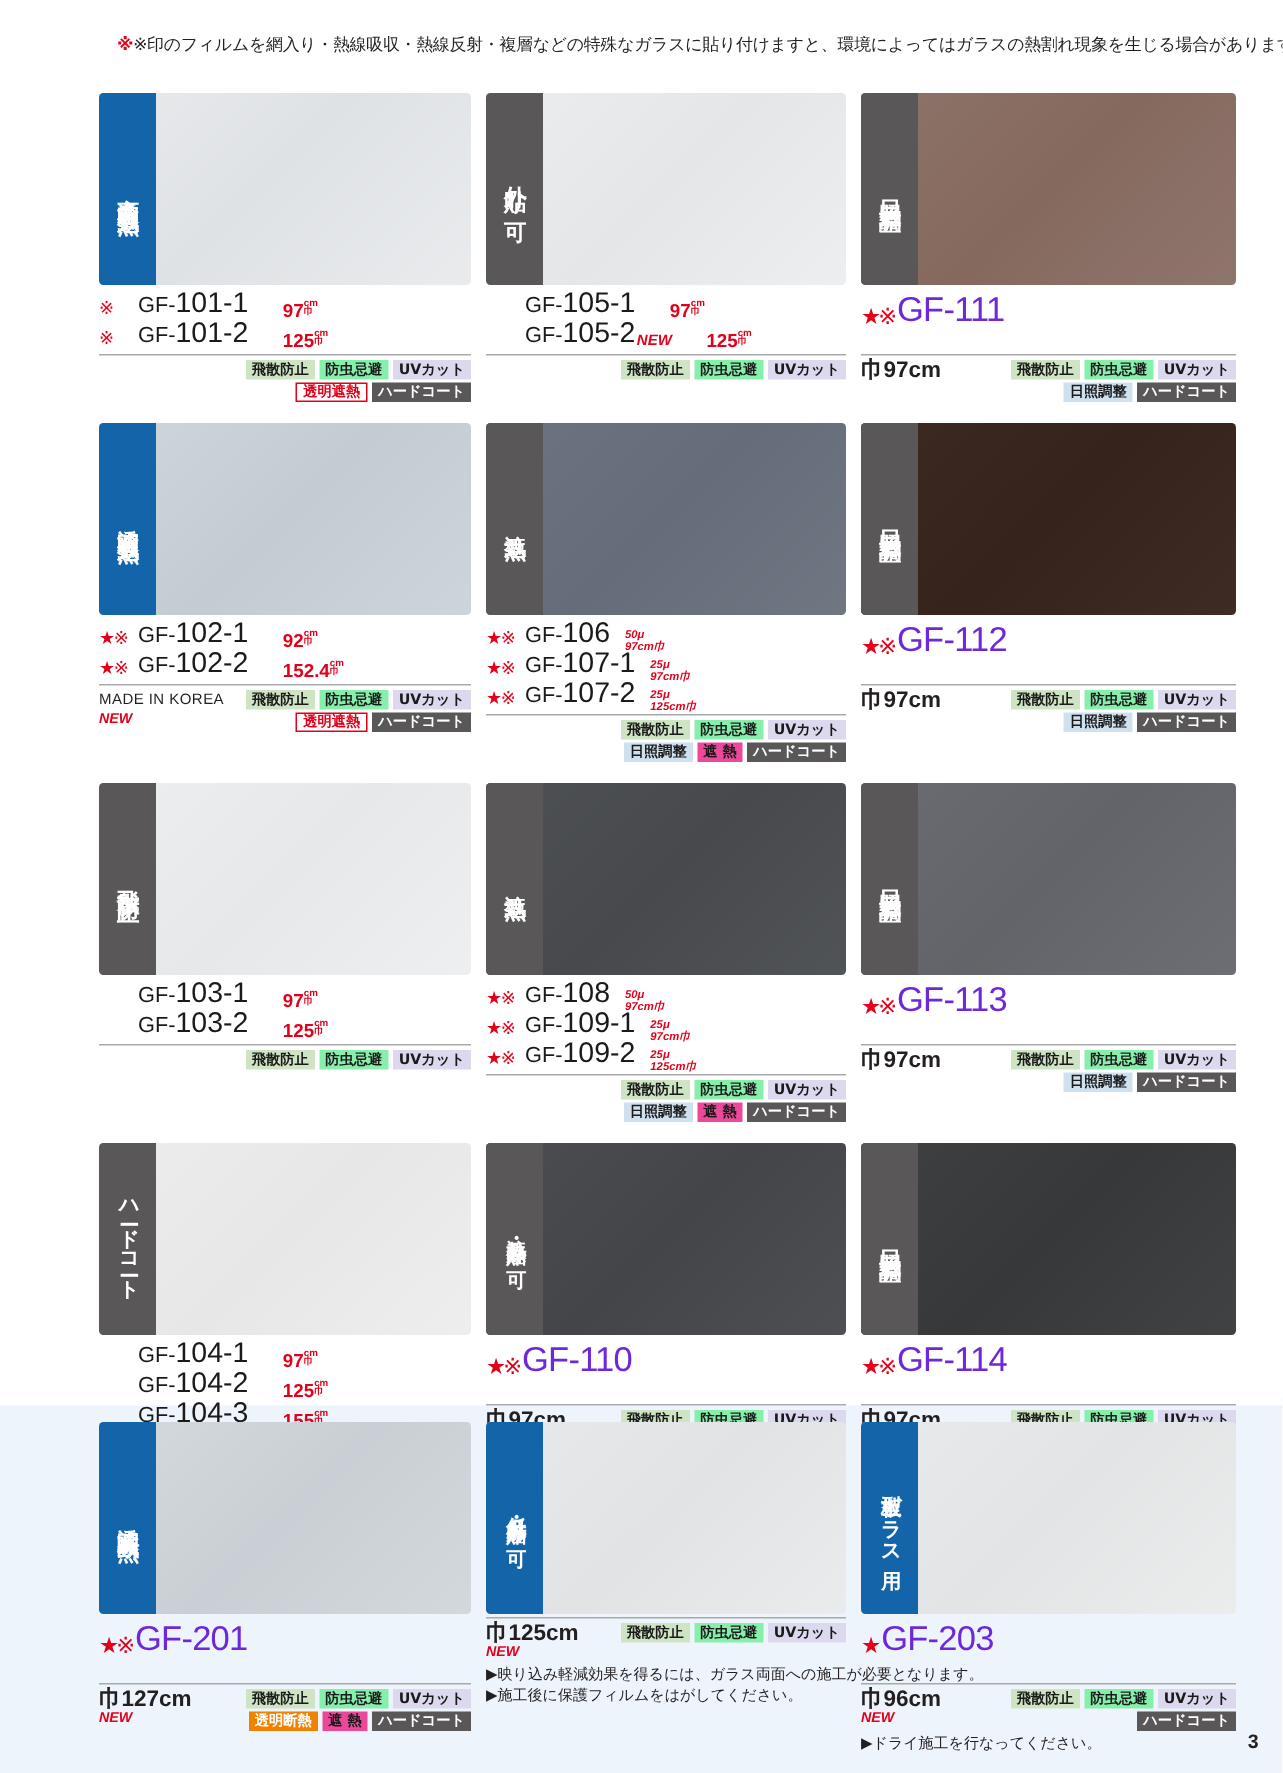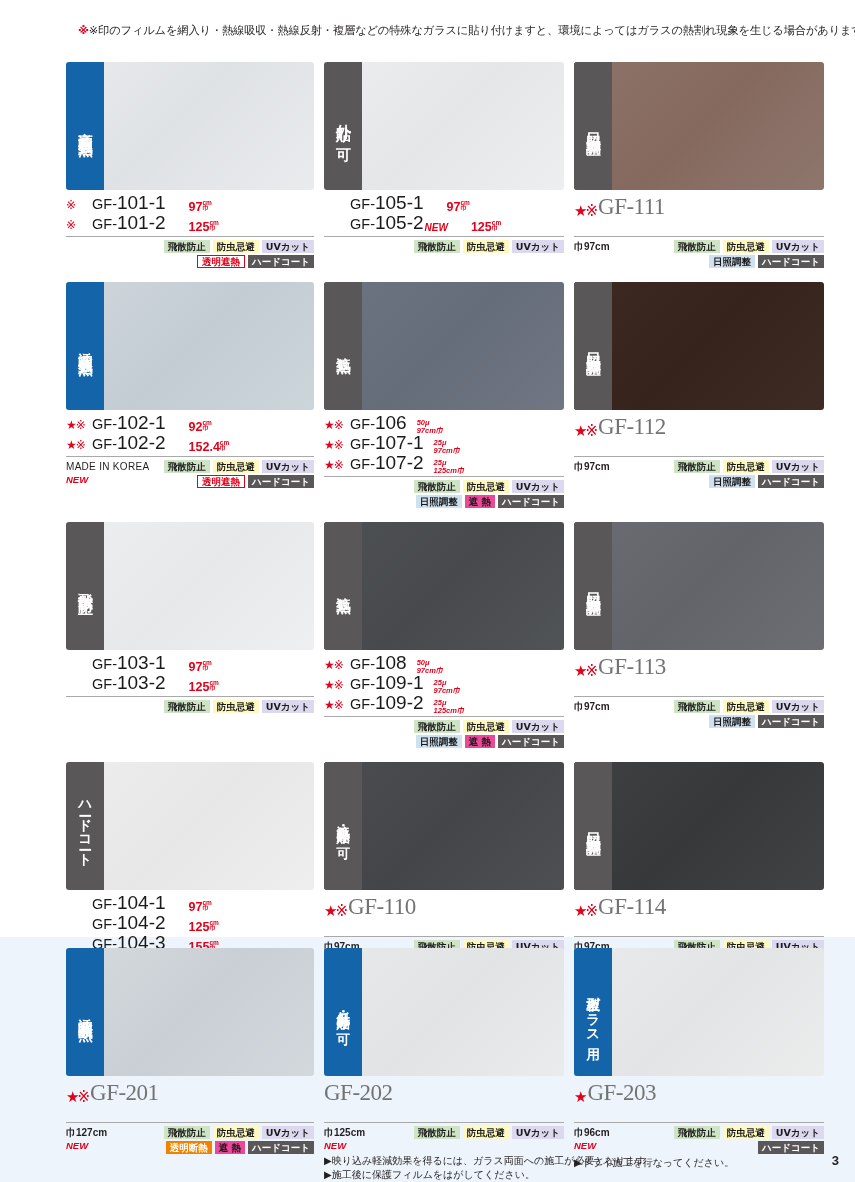--- a/index.html
+++ b/index.html
@@ -56,43 +56,43 @@
   .code .big { font-size:19px; }
   .newbadge { color:#e2001a; font-size:10px; font-weight:bold; font-style:italic; margin-left:1px; position:relative; top:-1px;}
   .width { color:#e2001a; font-weight:bold; font-size:12.5px; margin-left:23px; position:relative; }
   .width .u { font-size:6.5px; font-weight:bold; display:inline-block; line-height:5px; vertical-align:top; }
   .width .u b { display:block; }
   .width2 { color:#e2001a; font-weight:bold; font-size:7.5px; line-height:7.5px; margin-left:10px; display:inline-block; text-align:left;}
   .width2 span { display:block;font-style:italic; }
 
   .code-line.big-code { height:26px; }
   .code-big {
-    font-size:23px; color:#737373; letter-spacing:-0.5px;font-family:Liberation Serif, serif;
+    font-size:23px; color:#6d28d9; letter-spacing:-0.5px;
   }
   .pfx-big { font-size:15px; color:#e2001a; letter-spacing:-2px; margin-right:2px; }
 
   
   .divider { border-top:1px solid #a9a9a9; margin-top:2px; }
   .meta { display:flex; justify-content:space-between; align-items:flex-start; padding-top:3px; }
   .meta-left { font-size:11px; color:#231f20; line-height:13px; }
   .meta-left .made { font-size:10px; letter-spacing:0.3px; }
   .meta-left .newtxt { color:#e2001a; font-weight:bold; font-size:9.5px; font-style:italic; }
-  .meta-left .w { font-weight:bold; font-size:10px; }
+  .meta-left .w { font-weight:bold; font-size:15px; }
 
   
   .tags { display:flex; flex-direction:column; align-items:flex-end; gap:2px; }
   .tagrow { display:flex; gap:3px; justify-content:flex-end; }
   .tag {
     font-size:9.5px; line-height:13px; height:13px; padding:0 4px;
     font-weight:bold; white-space:nowrap;
     font-family:"DejaVu Sans",sans-serif;
     display:inline-block;
   }
   .t-hisan   { background:#cfe4c4; color:#1a1a1a; }
-  .t-bochu   { background:#fef9c3; color:#1a1a1a; }
+  .t-bochu   { background:#86efac; color:#1a1a1a; }
   .t-uv      { background:#dcd9ef; color:#1a1a1a; }
   .t-nissho  { background:#cfe0ef; color:#1a1a1a; }
   .t-shanetsu{ background:#ec4899; color:#1a1a1a; }
   .t-toumei  { background:#ffffff; color:#e2001a; border:1px solid #e2001a; line-height:11px; }
   .t-toumei-dan { background:#ef8200; color:#ffffff; }
   .t-hard    { background:#595757; color:#ffffff; }
 
   
   #band {
     position:absolute; left:0; right:0; top:932px; bottom:0;
@@ -592,25 +592,20 @@
           </div>
         </div>
       </div>
       <div class="card c1">
         <div class="swatch">
           <div class="film" style="background: linear-gradient(135deg, rgb(231, 233, 235) 0%, rgb(225, 227, 229) 50%, rgb(233, 235, 237) 100%);"></div>
           <div class="tabbar" style="background: rgb(20, 100, 170);">
             <div class="tab-text sm">低反射・外貼り可</div>
           </div>
         </div>
-        <div class="codes">
-          <div class="code-line big-code">
-            <span class="code-big">GF-202</span>
-          </div>
-        </div>
         <div class="divider"></div>
         <div class="meta">
           <div class="meta-left">
             <div class="w">巾125cm</div>
             <div class="newtxt">NEW</div>
           </div>
           <div class="tags">
             <div class="tagrow">
               <span class="tag t-hisan">飛散防止</span>
               <span class="tag t-bochu">防虫忌避</span>

